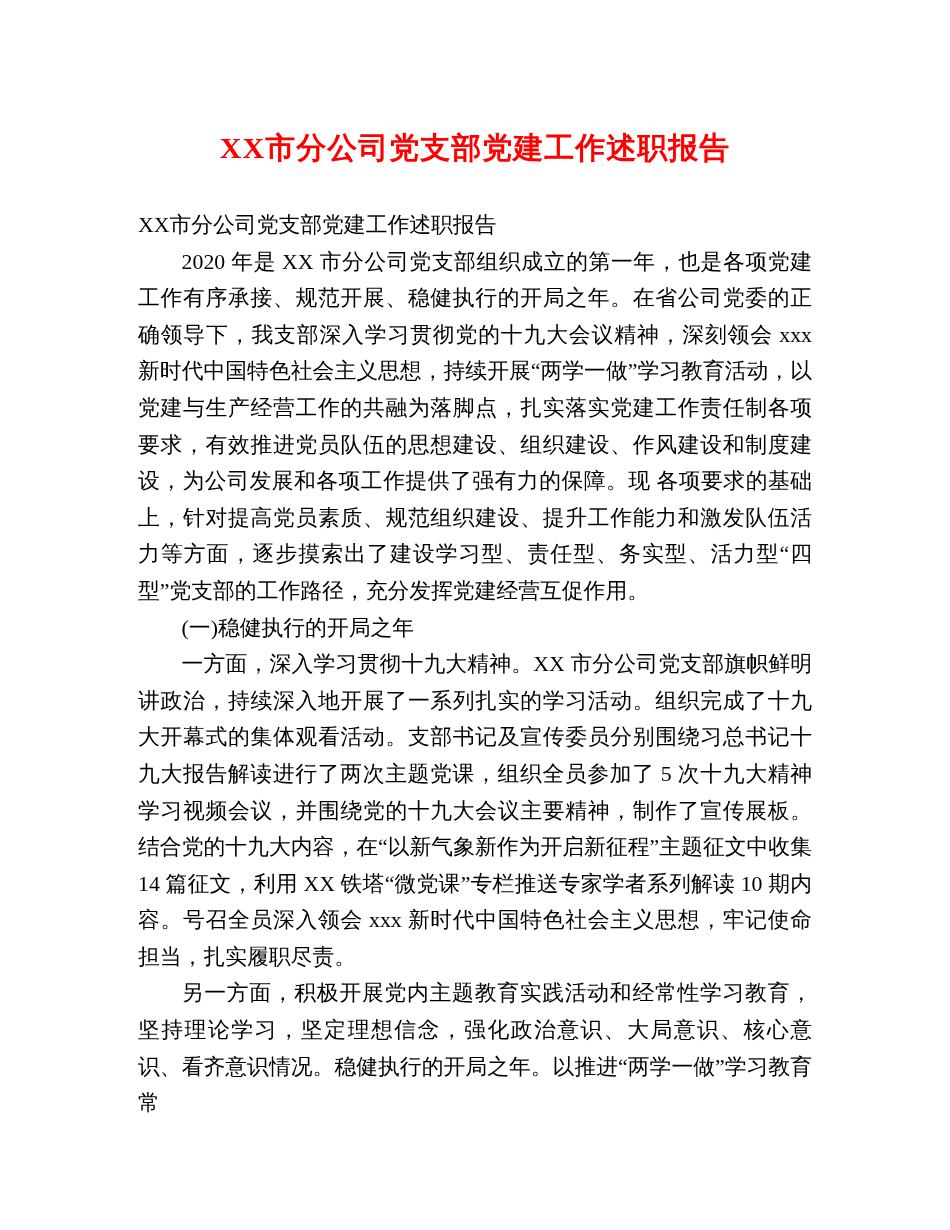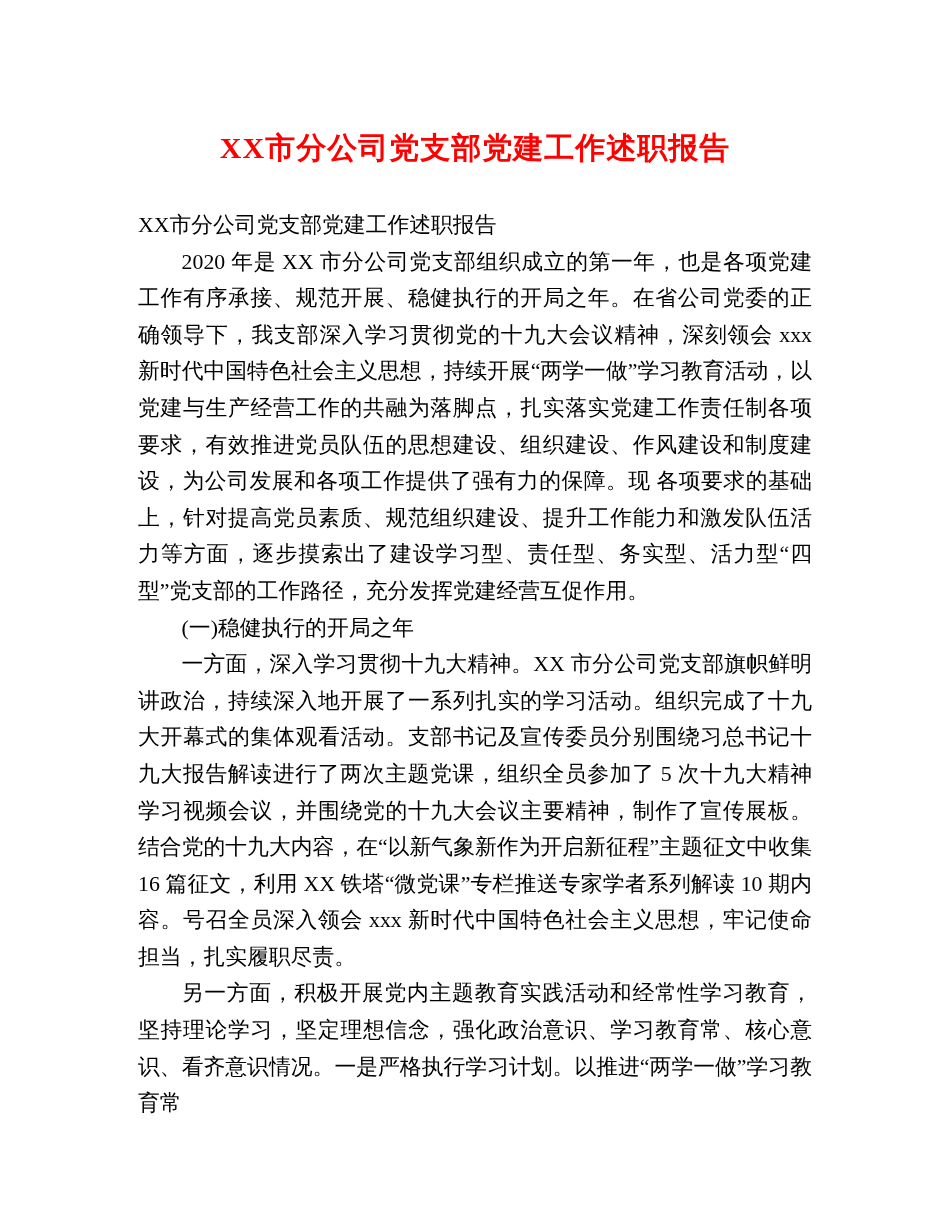--- a/index.html
+++ b/index.html
@@ -44,16 +44,16 @@
 </style>
 </head>
 <body>
 
 <div class="page">
   <h1 class="doc-title" style="color: rgb(254, 0, 0);">XX市分公司党支部党建工作述职报告</h1>
   <div class="doc-body">
     <p class="doc-heading">XX市分公司党支部党建工作述职报告</p>
     <p class="para">2020 年是 XX 市分公司党支部组织成立的第一年，也是各项党建工作有序承接、规范开展、稳健执行的开局之年。在省公司党委的正确领导下，我支部深入学习贯彻党的十九大会议精神，深刻领会 xxx 新时代中国特色社会主义思想，持续开展“两学一做”学习教育活动，以党建与生产经营工作的共融为落脚点，扎实落实党建工作责任制各项要求，有效推进党员队伍的思想建设、组织建设、作风建设和制度建设，为公司发展和各项工作提供了强有力的保障。现 各项要求的基础上，针对提高党员素质、规范组织建设、提升工作能力和激发队伍活力等方面，逐步摸索出了建设学习型、责任型、务实型、活力型“四型”党支部的工作路径，充分发挥党建经营互促作用。</p>
     <p class="para">(一)稳健执行的开局之年</p>
-    <p class="para">一方面，深入学习贯彻十九大精神。XX 市分公司党支部旗帜鲜明讲政治，持续深入地开展了一系列扎实的学习活动。组织完成了十九大开幕式的集体观看活动。支部书记及宣传委员分别围绕习总书记十九大报告解读进行了两次主题党课，组织全员参加了 5 次十九大精神学习视频会议，并围绕党的十九大会议主要精神，制作了宣传展板。结合党的十九大内容，在“以新气象新作为开启新征程”主题征文中收集 16 篇征文，利用 XX 铁塔“微党课”专栏推送专家学者系列解读 10 期内容。号召全员深入领会 xxx 新时代中国特色社会主义思想，牢记使命担当，扎实履职尽责。</p>
-    <p class="para">另一方面，积极开展党内主题教育实践活动和经常性学习教育，坚持理论学习，坚定理想信念，强化政治意识、学习教育常、核心意识、看齐意识情况。一是严格执行学习计划。以推进“两学一做”学习教育常</p>
+    <p class="para">一方面，深入学习贯彻十九大精神。XX 市分公司党支部旗帜鲜明讲政治，持续深入地开展了一系列扎实的学习活动。组织完成了十九大开幕式的集体观看活动。支部书记及宣传委员分别围绕习总书记十九大报告解读进行了两次主题党课，组织全员参加了 5 次十九大精神学习视频会议，并围绕党的十九大会议主要精神，制作了宣传展板。结合党的十九大内容，在“以新气象新作为开启新征程”主题征文中收集 14 篇征文，利用 XX 铁塔“微党课”专栏推送专家学者系列解读 10 期内容。号召全员深入领会 xxx 新时代中国特色社会主义思想，牢记使命担当，扎实履职尽责。</p>
+    <p class="para">另一方面，积极开展党内主题教育实践活动和经常性学习教育，坚持理论学习，坚定理想信念，强化政治意识、大局意识、核心意识、看齐意识情况。稳健执行的开局之年。以推进“两学一做”学习教育常</p>
   </div>
 </div>
 
 </body></html>

